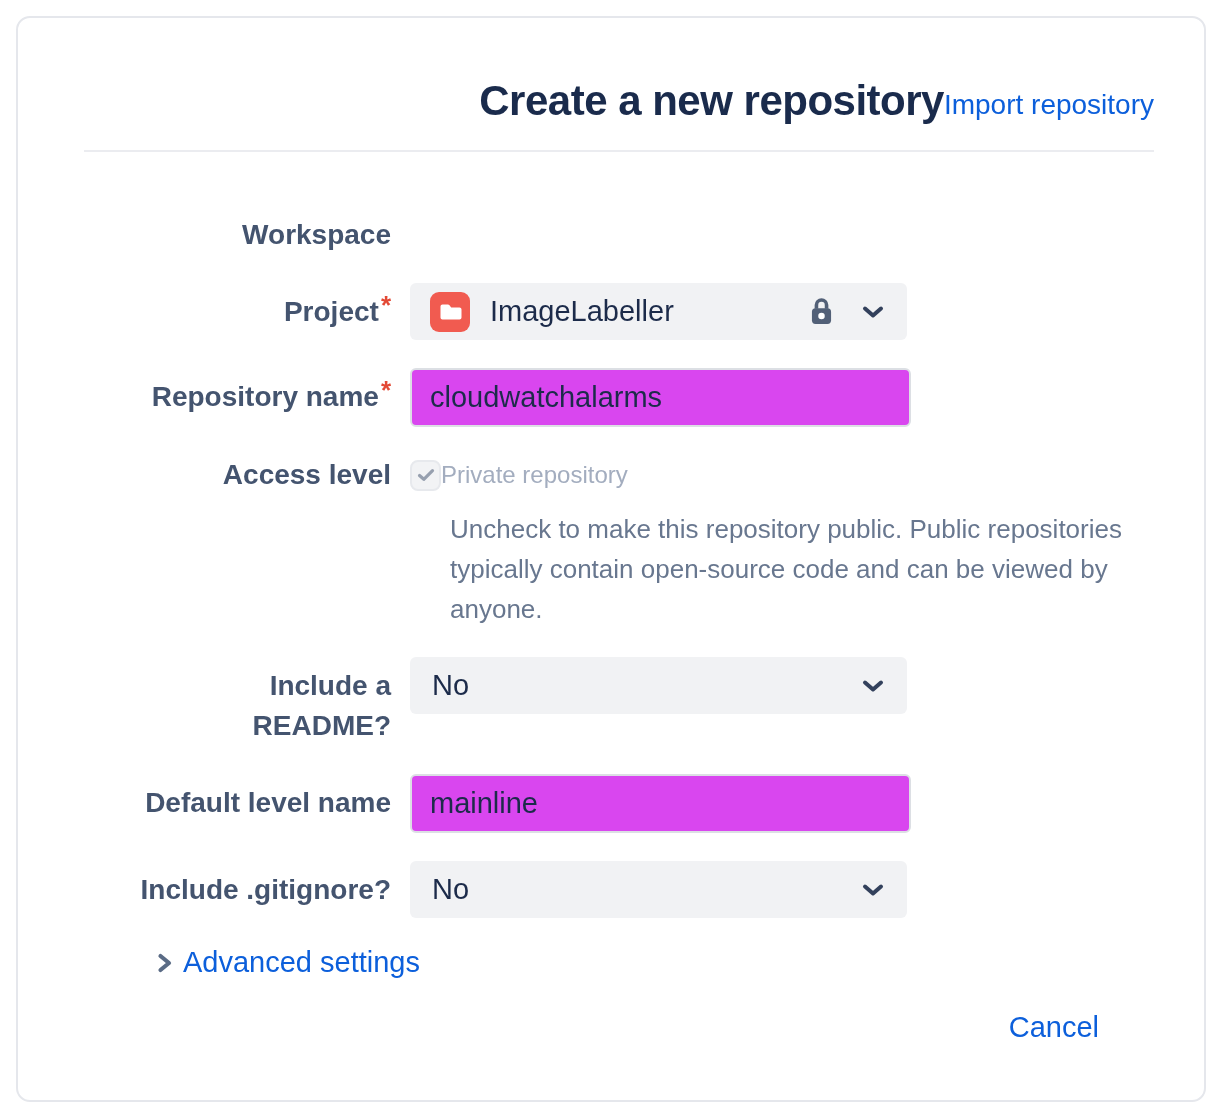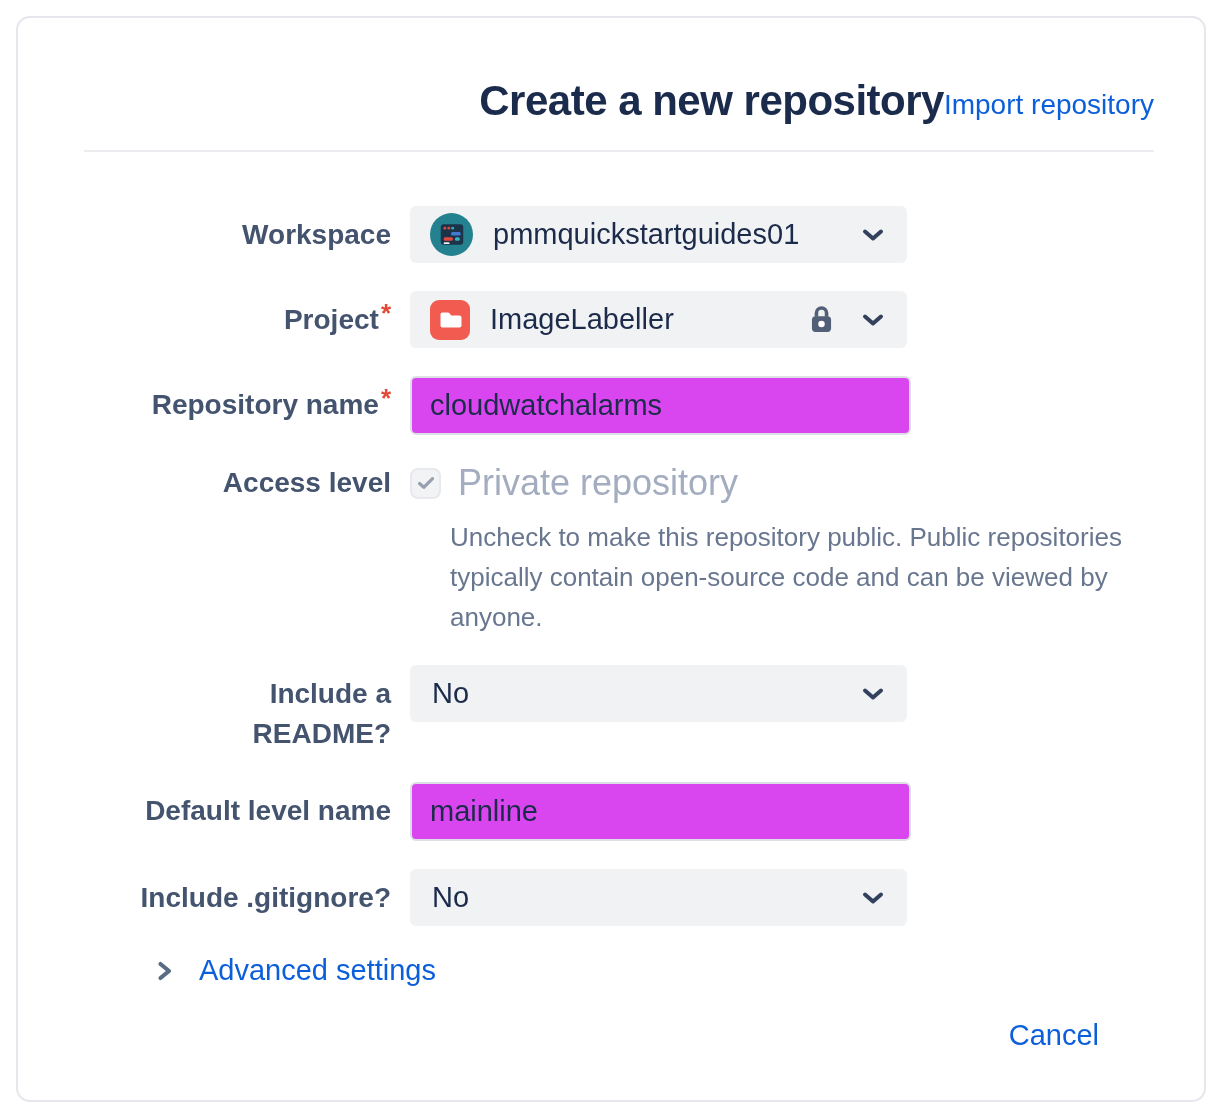--- a/index.html
+++ b/index.html
@@ -33,27 +33,27 @@
     box-sizing:border-box;width:501px;height:59px;background:#d946ef;
     border:2px solid #DCDFE4;border-radius:6px;padding:0 18px;
     font-family:"Liberation Sans",sans-serif;font-size:29px;color:#1C2B4A;outline:none;
   }
   .access-block{display:flex;flex-direction:column;}
   .checkbox-line{display:flex;align-items:center;height:40px;}
   .checkbox{
     width:31px;height:31px;box-sizing:border-box;background:#F2F3F5;border:2px solid #E7E9ED;
     border-radius:8px;display:flex;align-items:center;justify-content:center;flex:none;
   }
-  .checkbox-label{font-size:36px;color:#A3ADBF;margin-left:17px;}
+  .checkbox-label{font-size:24px;color:#A3ADBF;}
   .help-text{
     margin-top:14px;padding-left:40px;width:700px;
     font-size:26px;line-height:40px;color:#68778F;white-space:pre-line;
   }
   .advanced{display:flex;align-items:center;margin:26px 0 0 72px;cursor:pointer;}
-  .advanced .adv-label{font-size:29px;color:#0C5FDB;margin-left:25px;}
+  .advanced .adv-label{font-size:29px;color:#0C5FDB;margin-left:9px;}
   .actions{display:flex;align-items:center;justify-content:flex-end;margin-top:32px;padding-right:55px;}
   .primary-btn{
     border:none;background:#0B5CD9;color:#ffffff;font-family:"Liberation Sans",sans-serif;
     font-size:29px;height:60px;padding:0 33px;border-radius:8px;cursor:pointer;
   }
   .cancel-link{font-size:29px;color:#0C5FDB;margin-left:33px;text-decoration:none;cursor:pointer;}
   .icon{flex:none;display:flex;}
 </style>
 </head>
 <body>
@@ -64,41 +64,20 @@
     <div class="header">
       <h1 class="page-title">Create a new repository</h1>
       <a class="import-link">Import repository</a>
     </div>
     <hr class="divider">
 
     <div class="form">
 
       <div class="row">
         <div class="row-label">Workspace</div>
-        <div class="select-field">
-          <span class="icon">
-            <svg width="43" height="43" viewBox="0 0 44 44">
-              <circle cx="22" cy="22" r="22" fill="#24818F"></circle>
-              <rect x="11" y="11.5" width="23" height="21" rx="3" fill="#1D3349"></rect>
-              <circle cx="15.2" cy="15.5" r="1.4" fill="#E2483D"></circle>
-              <circle cx="19.2" cy="15.5" r="1.4" fill="#E2483D"></circle>
-              <circle cx="23.2" cy="15.5" r="1.4" fill="#36B3C1"></circle>
-              <rect x="21.5" y="19.5" width="10" height="3.6" rx="1.6" fill="#3E7BD1"></rect>
-              <rect x="14" y="24.8" width="9.5" height="3.6" rx="1.6" fill="#E2483D"></rect>
-              <rect x="25.5" y="24.8" width="5" height="3.6" rx="1.6" fill="#36B3C1"></rect>
-              <rect x="14" y="30" width="6" height="1.8" rx="0.9" fill="#E9F2F4"></rect>
-            </svg>
-          </span>
-          <span class="value">pmmquickstartguides01</span>
-          <span class="chev">
-            <svg width="22" height="14" viewBox="0 0 22 14">
-                <path d="M3 3.5 L11 10.5 L19 3.5" fill="none" stroke="#33415C" stroke-width="4" stroke-linecap="round" stroke-linejoin="round"></path>
-              </svg>
-          </span>
-        </div>
       </div>
 
       <div class="row">
         <div class="row-label"><span>Project</span><span class="req">*</span></div>
         <div class="select-field">
           <span class="icon">
             <svg width="40" height="40" viewBox="0 0 40 40">
               <rect width="40" height="40" rx="9" fill="#F15B50"></rect>
               <path d="M10.5 14.5 c0-1.1 .9-2 2-2 h5.4 c.6 0 1.2 .3 1.6 .8 l1.7 2.1 h8.3 c1.1 0 2 .9 2 2 v8.1 c0 1.1-.9 2-2 2 h-17 c-1.1 0-2-.9-2-2 z" fill="#ffffff"></path>
             </svg>

